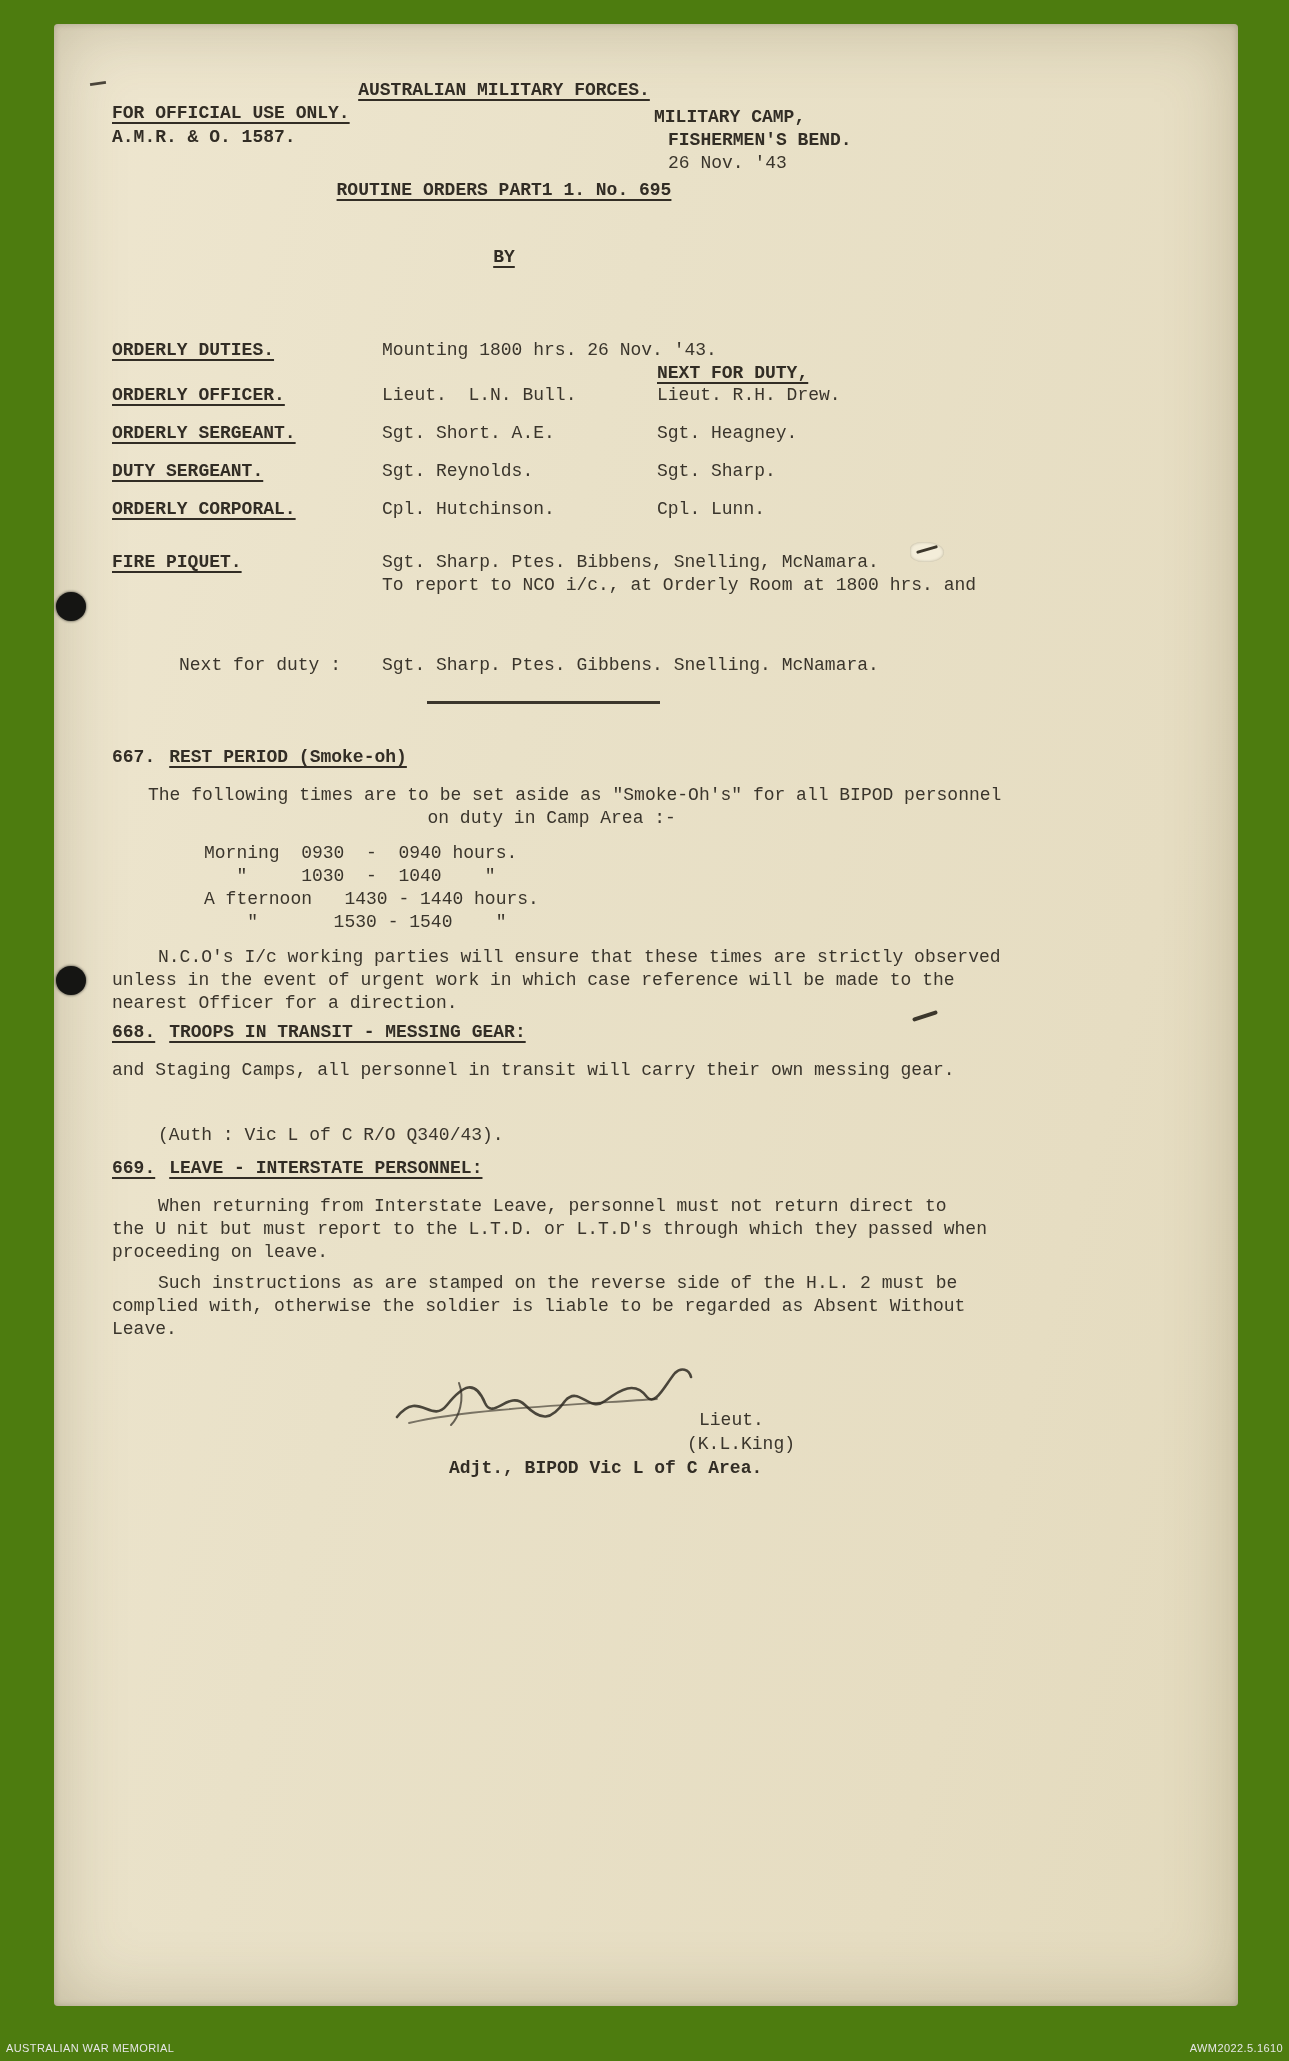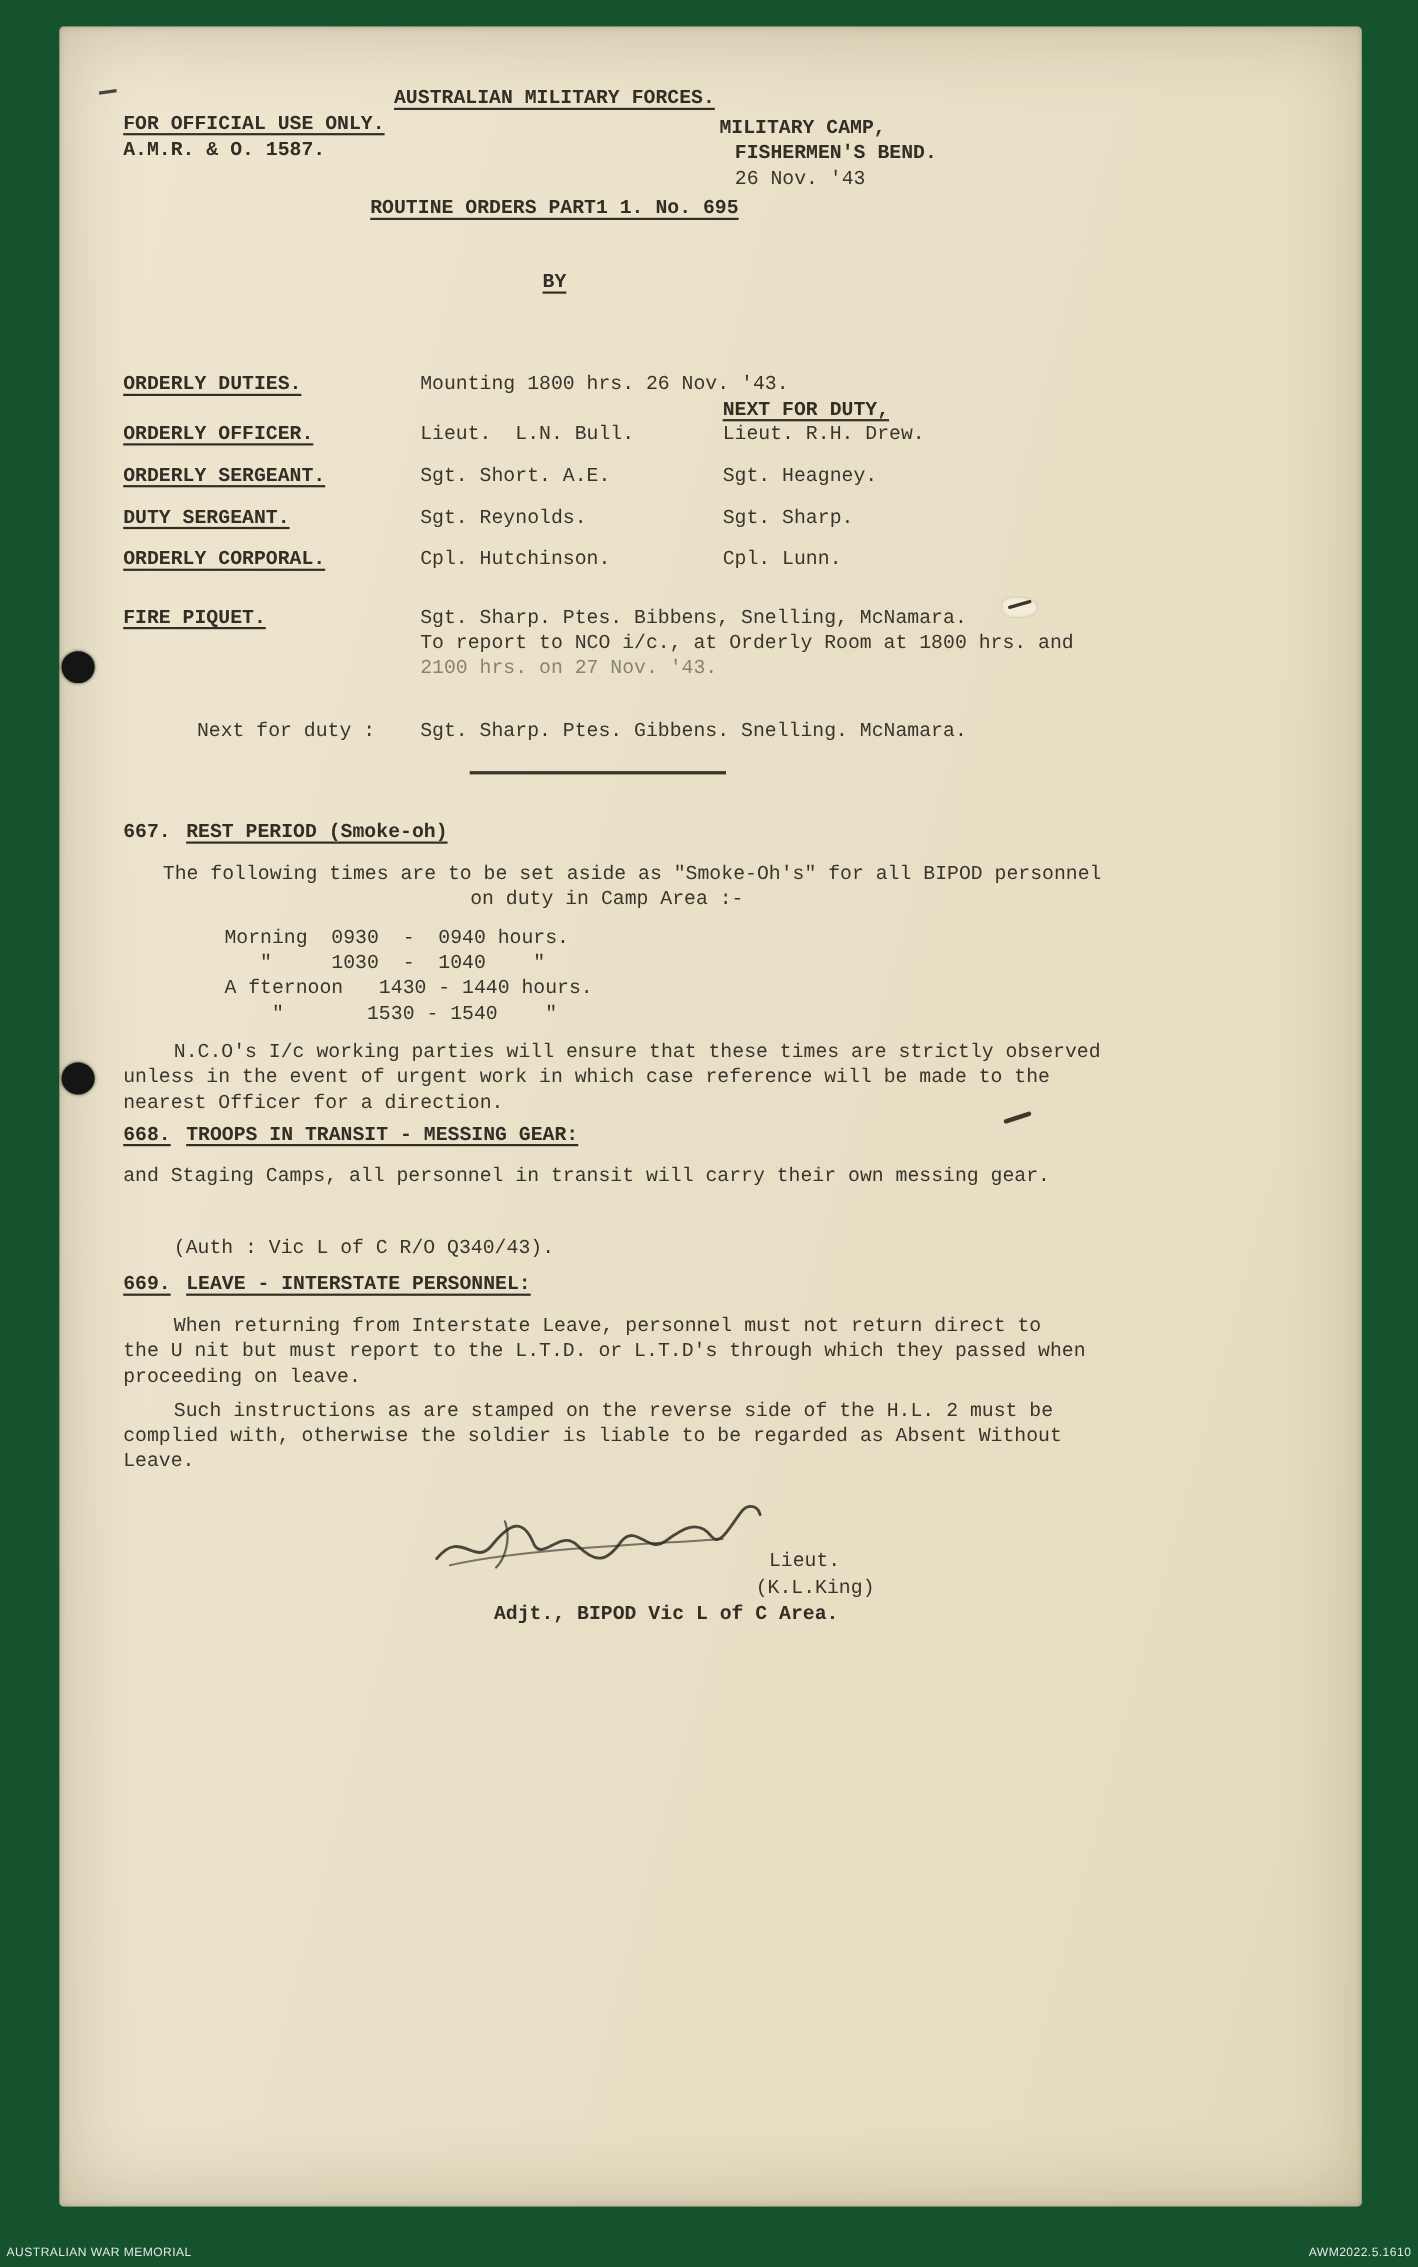--- a/index.html
+++ b/index.html
@@ -1,20 +1,20 @@
 <!DOCTYPE html>
 <html><head>
 <meta charset="utf-8">
 <style>
   html, body { margin: 0; padding: 0; background: #141412; }
   .page {
     position: relative;
     width: 1289px;
     height: 2061px;
-    background: #14532d;
+    background: #4d7c0f;
     overflow: hidden;
     font-family: "Liberation Mono", "DejaVu Sans Mono", monospace;
   }
   .paper {
     position: absolute;
     left: 54px; top: 24px;
     width: 1184px; height: 1982px;
     background: linear-gradient(105deg, #eee6cf 0%, #e9e1c8 38%, #e6ddc2 78%, #e3dabd 100%);
     box-shadow: inset 0 0 70px rgba(95, 82, 48, 0.28), inset 0 0 6px rgba(60,50,30,0.25);
     border-radius: 4px;
@@ -102,21 +102,20 @@
 
       <div class="abs ink hd u" style="left:58px; top:474px;">ORDERLY CORPORAL.</div>
       <div class="abs ink line" style="left:328px; top:474px;">Cpl. Hutchinson.</div>
       <div class="abs ink line" style="left:603px; top:474px;">Cpl. Lunn.</div>
     </div>
 
     <div class="abs ink hd u" style="left:58px; top:527px;">FIRE PIQUET.</div>
     <div class="abs" style="left:328px; top:527px;">
       <div class="ink line">Sgt. Sharp. Ptes. Bibbens, Snelling, McNamara.</div>
       <div class="ink line">To report to NCO i/c., at Orderly Room at 1800 hrs. and</div>
-      <div class="ink line faded">2100 hrs. on 27 Nov. '43.</div>
     </div>
 
     <div class="abs ink" style="left:125px; top:630px;">Next for duty :</div>
     <div class="abs ink line" style="left:328px; top:630px;">Sgt. Sharp. Ptes. Gibbens. Snelling. McNamara.</div>
 
     <div class="rule" style="left:373px; top:677px; width:233px;"></div>
 
     <div class="abs" style="left:58px; top:722px;">
       <span class="ink hd" style="margin-right:14px;">667.</span><span class="ink hd u">REST PERIOD (Smoke-oh)</span>
     </div>

